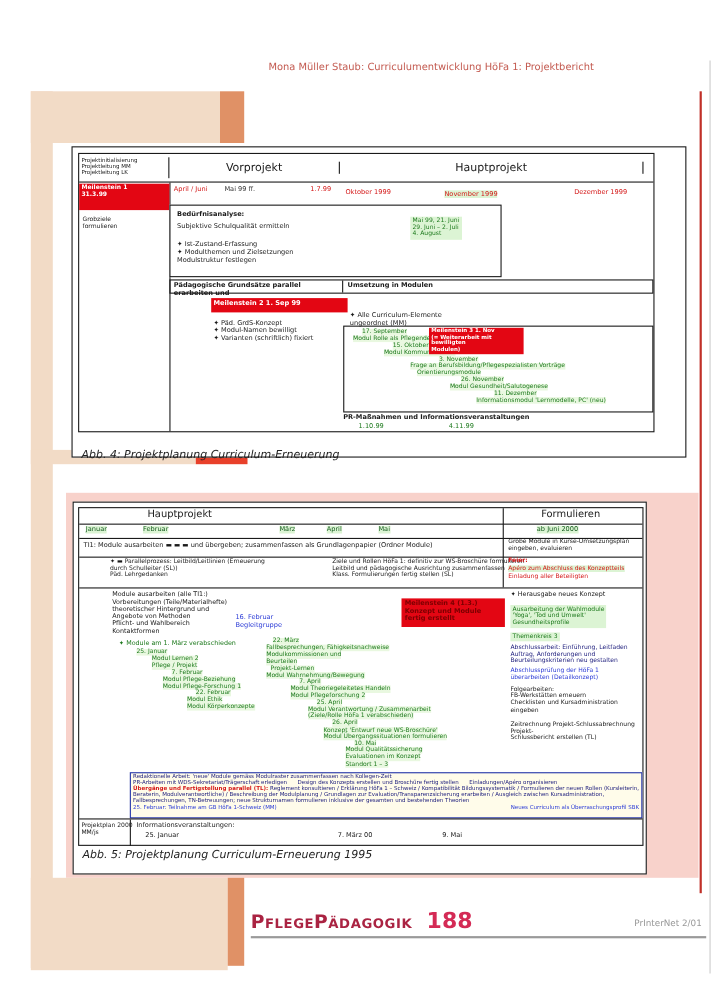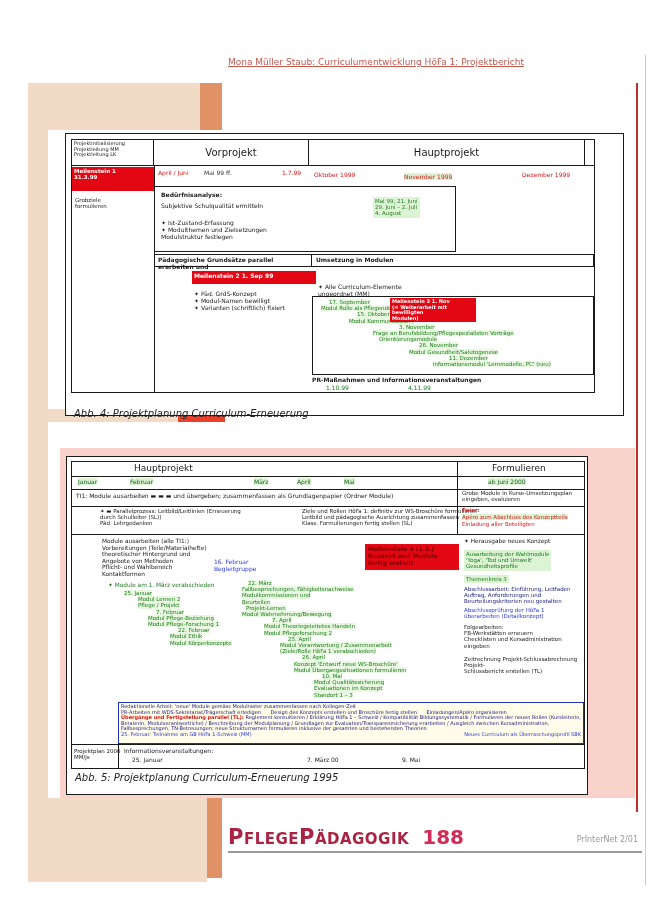--- a/index.html
+++ b/index.html
@@ -23,41 +23,41 @@
   .peach{background:#f2dbc6;}
   .orange{background:#e09166;}
   .pinkmat{background:#f8d2cb;}
   
   .figbox{background:#ffffff;border:1px solid #1a1a1a;}
   .inner{position:absolute;border:1px solid #1a1a1a;background:#fff;}
   .cell{box-sizing:border-box;}
   .milestone{background:#e30613;color:#ffffff;box-sizing:border-box;padding:1px 2px;}
   .stair div{width:max-content;background:#e9f8e0;color:#1e7a1e;}
   .caption{font-style:italic;font-size:10px;color:#222;}
-  .hdrline{border-bottom:1px solid #1a1a1a;}
+  .hdrline{border-bottom:1px solid #1a1a1a;align-items:center;}
   .vline{border-left:1px solid #1a1a1a;}
   .flexrow{display:flex;}
 </style>
 </head>
 <body>
 
 <div id="page">
 
   <div class="abs peach" style="left:28px;top:83px;width:20px;height:797px;"></div>
   <div class="abs peach" style="left:28px;top:83px;width:172px;height:47px;"></div>
   <div class="abs orange" style="left:200px;top:83px;width:22px;height:47px;"></div>
   <div class="abs peach" style="left:28px;top:409px;width:150px;height:13px;"></div>
   <div class="abs" style="left:178px;top:409px;width:47px;height:13px;background:#e8402a;"></div>
   <div class="abs pinkmat" style="left:60px;top:448px;width:575px;height:350px;"></div>
   <div class="abs peach" style="left:28px;top:798px;width:179px;height:84px;"></div>
   <div class="abs orange" style="left:207px;top:798px;width:15px;height:80px;"></div>
   <div class="abs" style="left:636px;top:83px;width:2px;height:729px;background:#c03028;"></div>
   <div class="abs" style="left:645px;top:55px;width:1px;height:830px;background:#cccccc;"></div>
 
-  <div class="abs t9" style="left:228px;top:57px;color:#c35a50;text-decoration:underline;white-space:nowrap;">Mona Müller Staub: Curriculumentwicklung HöFa 1: Projektbericht</div>
+  <div class="abs t9" style="left:244px;top:57px;color:#c35a50;white-space:nowrap;">Mona Müller Staub: Curriculumentwicklung HöFa 1: Projektbericht</div>
 
 
   <div class="abs figbox" style="left:65px;top:133px;width:557px;height:281px;">
     <div class="inner" style="left:5px;top:5px;width:522px;height:252px;">
 
       <div class="abs flexrow hdrline cell" style="left:0;top:0;width:522px;height:26px;">
         <div class="cell t5 pre" style="width:82px;border-right:1px solid #1a1a1a;padding:1px 2px;">Projektinitialisierung
 Projektleitung MM
 Projektleitung LK</div>
         <div class="cell t10" style="width:155px;border-right:1px solid #1a1a1a;display:flex;align-items:center;justify-content:center;">Vorprojekt</div>
@@ -254,19 +254,19 @@
         <span class="abs t6" style="left:60px;top:11px;">25. Januar</span>
         <span class="abs t6" style="left:235px;top:11px;">7. März 00</span>
         <span class="abs t6" style="left:330px;top:11px;">9. Mai</span>
       </div>
     </div>
 
     <div class="abs caption" style="left:8px;top:315px;">Abb. 5: Projektplanung Curriculum-Erneuerung 1995</div>
   </div>
 
   <div class="abs" style="left:228px;top:825px;width:414px;height:30px;">
-    <span style="font-variant:small-caps;font-weight:bold;font-size:21px;color:#aa2342;letter-spacing:0.5px;">PflegePädagogik</span>
+    <span style="font-variant:small-caps;font-weight:bold;font-size:17px;color:#aa2342;letter-spacing:0.5px;">PflegePädagogik</span>
     <span style="font-weight:bold;font-size:20px;color:#d42a55;margin-left:8px;">188</span>
     <span class="abs" style="right:4px;top:10px;font-size:8px;color:#999999;">PrInterNet 2/01</span>
     <div class="abs" style="left:0;top:26px;width:414px;height:2px;background:#9a9a9a;"></div>
   </div>
 
 </div>
 
 </body></html>

